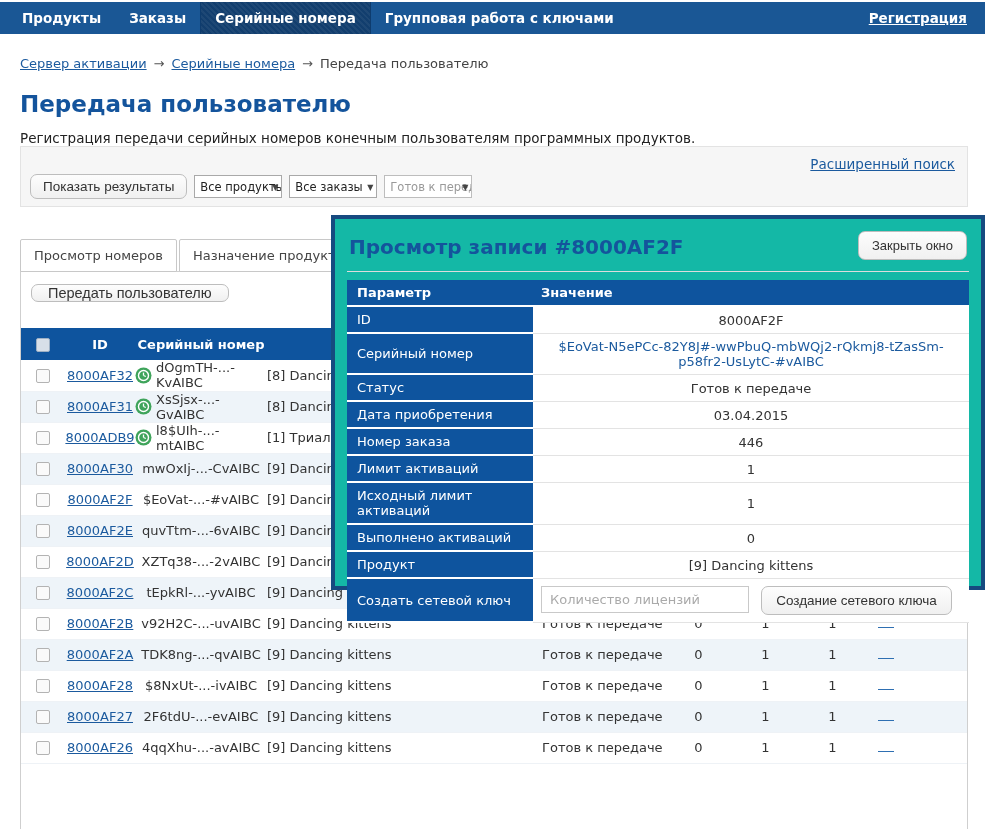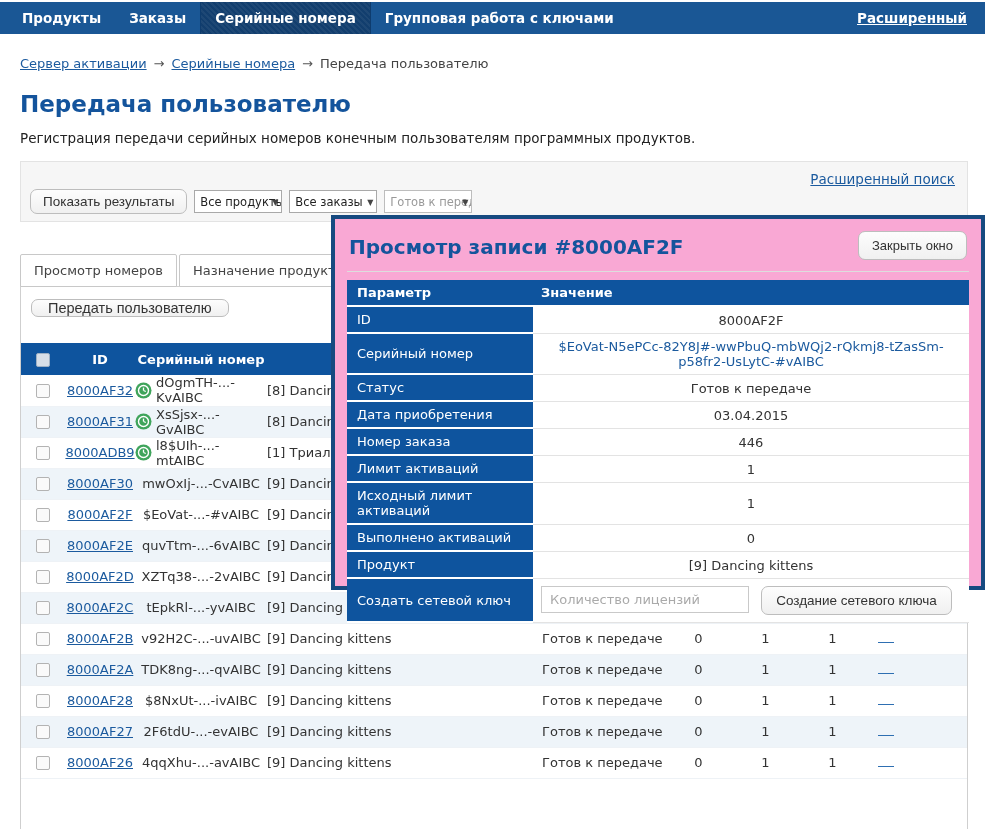--- a/index.html
+++ b/index.html
@@ -23,21 +23,21 @@
   .nav-spacer{flex:1;}
   .doc-link{display:flex; align-items:center; margin-right:18px; color:#fff; font-weight:bold; font-size:13.5px; text-decoration:underline; cursor:pointer;}
   
   .content{padding:0 18px 0 20px;}
   .breadcrumb{margin-top:22px; font-size:13px; color:#444;}
   .breadcrumb a{color:var(--link_blue); text-decoration:underline; cursor:pointer;}
   .bc-sep{color:#555; margin:0 7px;}
   .page-title{margin-top:20px; color:var(--title_blue); font-size:23px; font-weight:bold;}
   .page-subtitle{margin-top:13px; font-size:13.5px; color:#222;}
   
-  .filterbox{position:relative; margin-top:15px; width:948px; height:61px; background:#f6f6f6; border:1px solid #e3e3e3;}
+  .filterbox{position:relative; width:948px; height:61px; background:#f6f6f6; border:1px solid #e3e3e3;}
   .adv-link{position:absolute; top:9px; right:12px; color:var(--link_blue); text-decoration:underline; font-size:13.5px; cursor:pointer;}
   .filter-row{position:absolute; left:9px; bottom:7px; display:flex; align-items:center;}
   .btn{display:inline-block; background:linear-gradient(#fdfdfd,#f0f0f0); border:1px solid #bdbdbd; border-radius:7px; color:#333; cursor:pointer; text-align:center;}
   .show-results{padding:4px 12px; font-size:13.5px;}
   .select{position:relative; width:88px; height:23px; background:#fff; border:1px solid #a9a9a9; margin-left:7px; display:flex; align-items:center; padding:0 14px 0 5px; font-size:11.5px; color:#222; cursor:pointer; white-space:nowrap; overflow:hidden;}
   .select.muted{color:#999; border-color:#bdbdbd;}
   .caret{position:absolute; right:3px; top:7px; font-size:8px; color:#444;}
   
   .tabs{margin-top:32px; display:flex;}
   .tab{border:1px solid #c8c8c8; background:#fff; color:#444; font-size:13px; padding:8px 13px; margin-right:2px; cursor:pointer; border-radius:2px 2px 0 0; position:relative; z-index:2;}
@@ -56,21 +56,21 @@
   .c-status{width:125px; text-align:left; padding-left:2px;}
   .c-num{width:67px; text-align:center;}
   .c-dash{text-align:left; padding-left:12px;}
   .cb{display:inline-block; width:14px; height:14px; background:#fafafa; border:1px solid #b3b3b3; border-radius:2px; vertical-align:middle; cursor:pointer;}
   th .cb{background:#d7dfe8; border-color:#9db0c4;}
   .idlink{color:var(--link_blue); text-decoration:underline; cursor:pointer;}
   .sn-wrap{display:flex; align-items:center; justify-content:center; gap:4px;}
   .clock{width:17px; height:17px; display:inline-flex;}
   .dash{display:inline-block; width:16px; height:11px; border-bottom:1px solid #2e6fb2; cursor:pointer;}
   
-  .modal{position:absolute; left:331px; top:215px; width:654px; height:375px; background:#f9a8d4; border:4px solid var(--modal_border); z-index:10; padding:12px 12px 12px 12px;}
+  .modal{position:absolute; left:331px; top:215px; width:654px; height:375px; background:#14b8a6; border:4px solid var(--modal_border); z-index:10; padding:12px 12px 12px 12px;}
   .modal-title{color:var(--title_blue); font-size:20px; font-weight:bold; margin:4px 0 0 2px;}
   .close-btn{position:absolute; top:12px; right:14px; padding:6px 13px; font-size:13px;}
   .modal-sep{border-top:1px solid #ddd; margin:12px 0 0 0;}
   table.mtable{width:100%; border-collapse:separate; border-spacing:0; margin-top:8px;}
   .m-p{background:var(--head_blue); color:#fff; width:186px; font-size:13px; text-align:left; font-weight:normal; padding:5px 10px; border-bottom:2px solid #fff; height:26px;}
   th.m-p{font-weight:bold;}
   .m-v{background:#fff; text-align:center; font-size:13px; color:#333; border-bottom:1px solid #e3e3e3; padding:5px 8px;}
   th.m-v{background:var(--head_blue); color:#fff; text-align:left; font-weight:bold; border-bottom:2px solid #fff;}
   .m-v.blue{color:var(--link_blue);}
   .m-v.nk{text-align:left; padding:7px 8px;}
@@ -82,21 +82,21 @@
 <body>
 
 <div class="topnav">
   <div style="display:flex;">
       <a class="nav-item">Продукты</a>
       <a class="nav-item">Заказы</a>
       <a class="nav-item active">Серийные номера</a>
       <a class="nav-item">Групповая работа с ключами</a>
     </div>
   <div class="nav-spacer"></div>
-  <a class="doc-link">Расширенный</a>
+  <a class="doc-link">Регистрация</a>
 </div>
 
 <div class="content">
 
   <div class="breadcrumb">
     <a>Сервер активации</a><span class="bc-sep">→</span><a>Серийные номера</a><span class="bc-sep">→</span><span>Передача пользователю</span>
   </div>
 
   <h1 class="page-title">Передача пользователю</h1>
   <p class="page-subtitle">Регистрация передачи серийных номеров конечным пользователям программных продуктов.</p>

